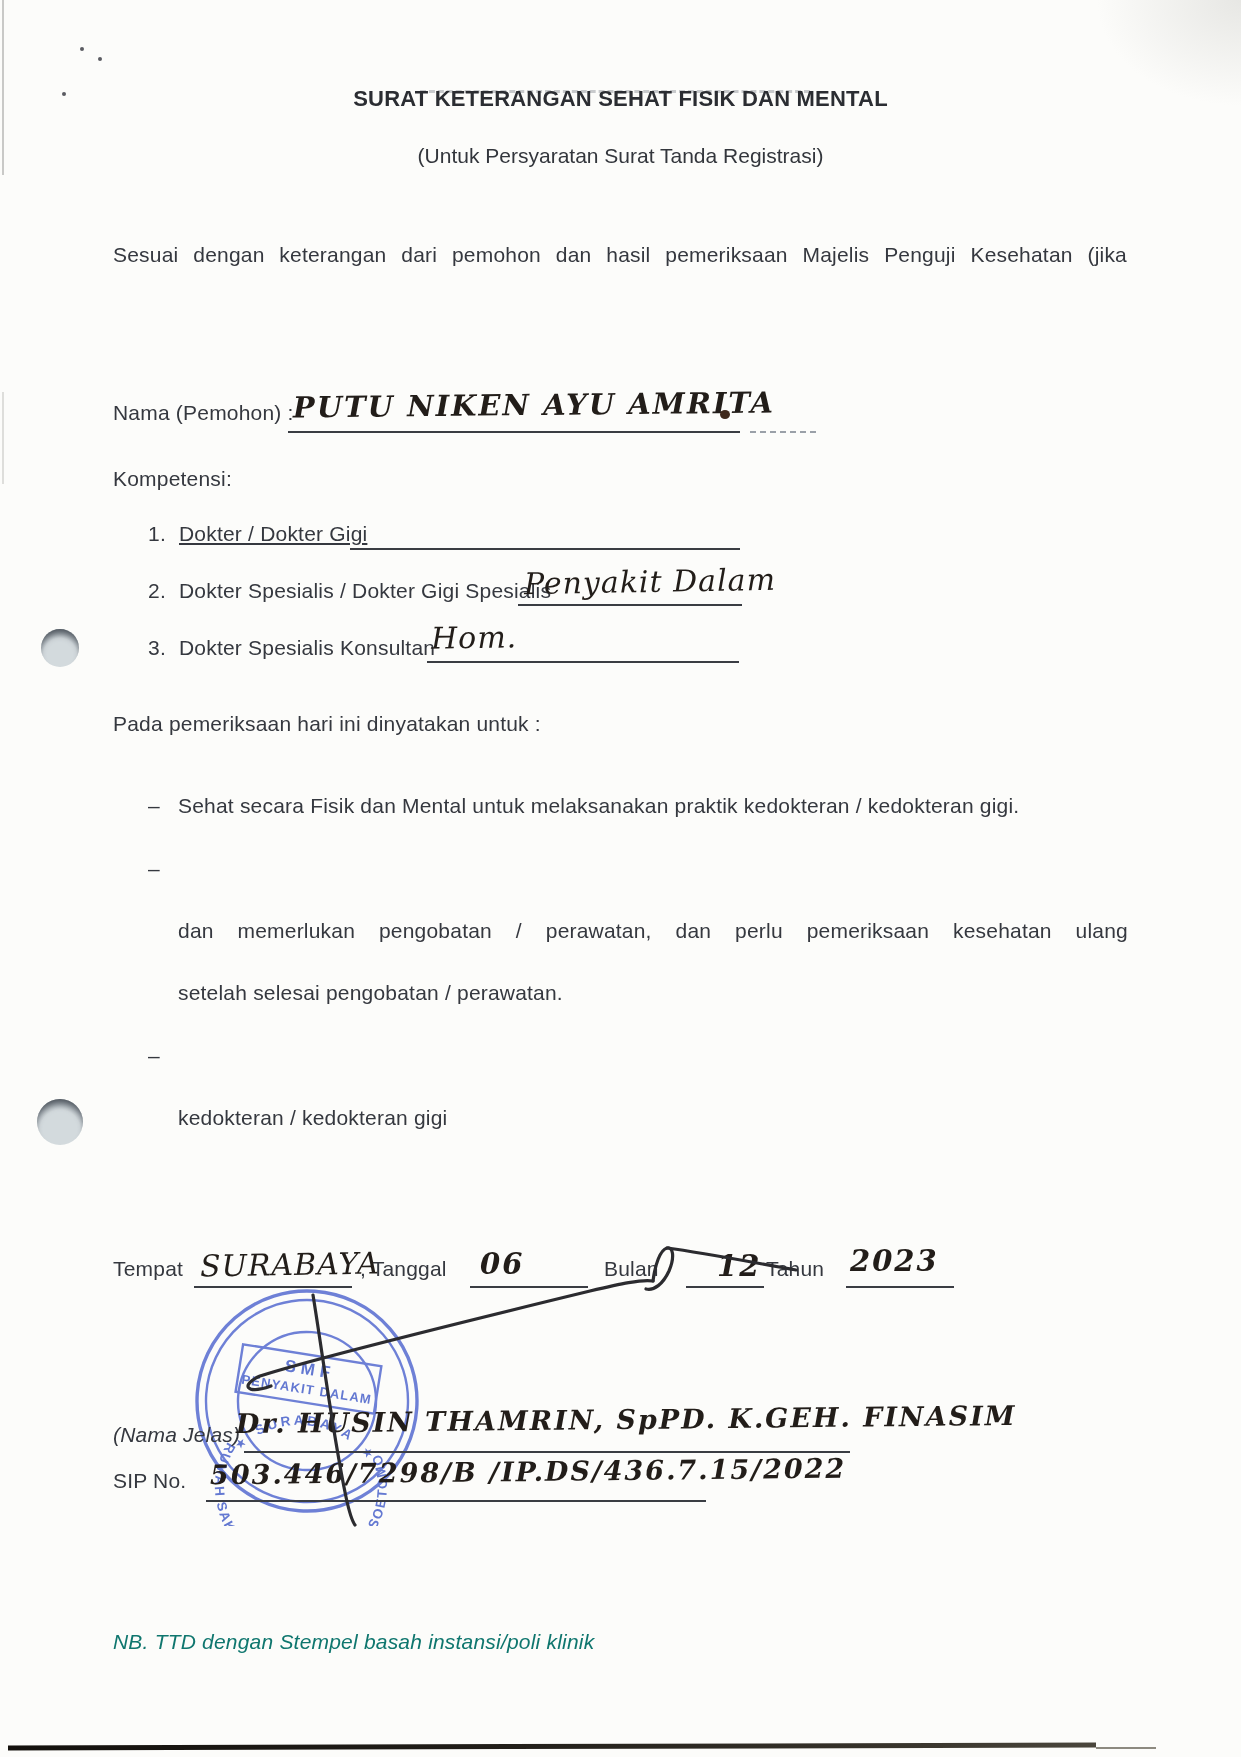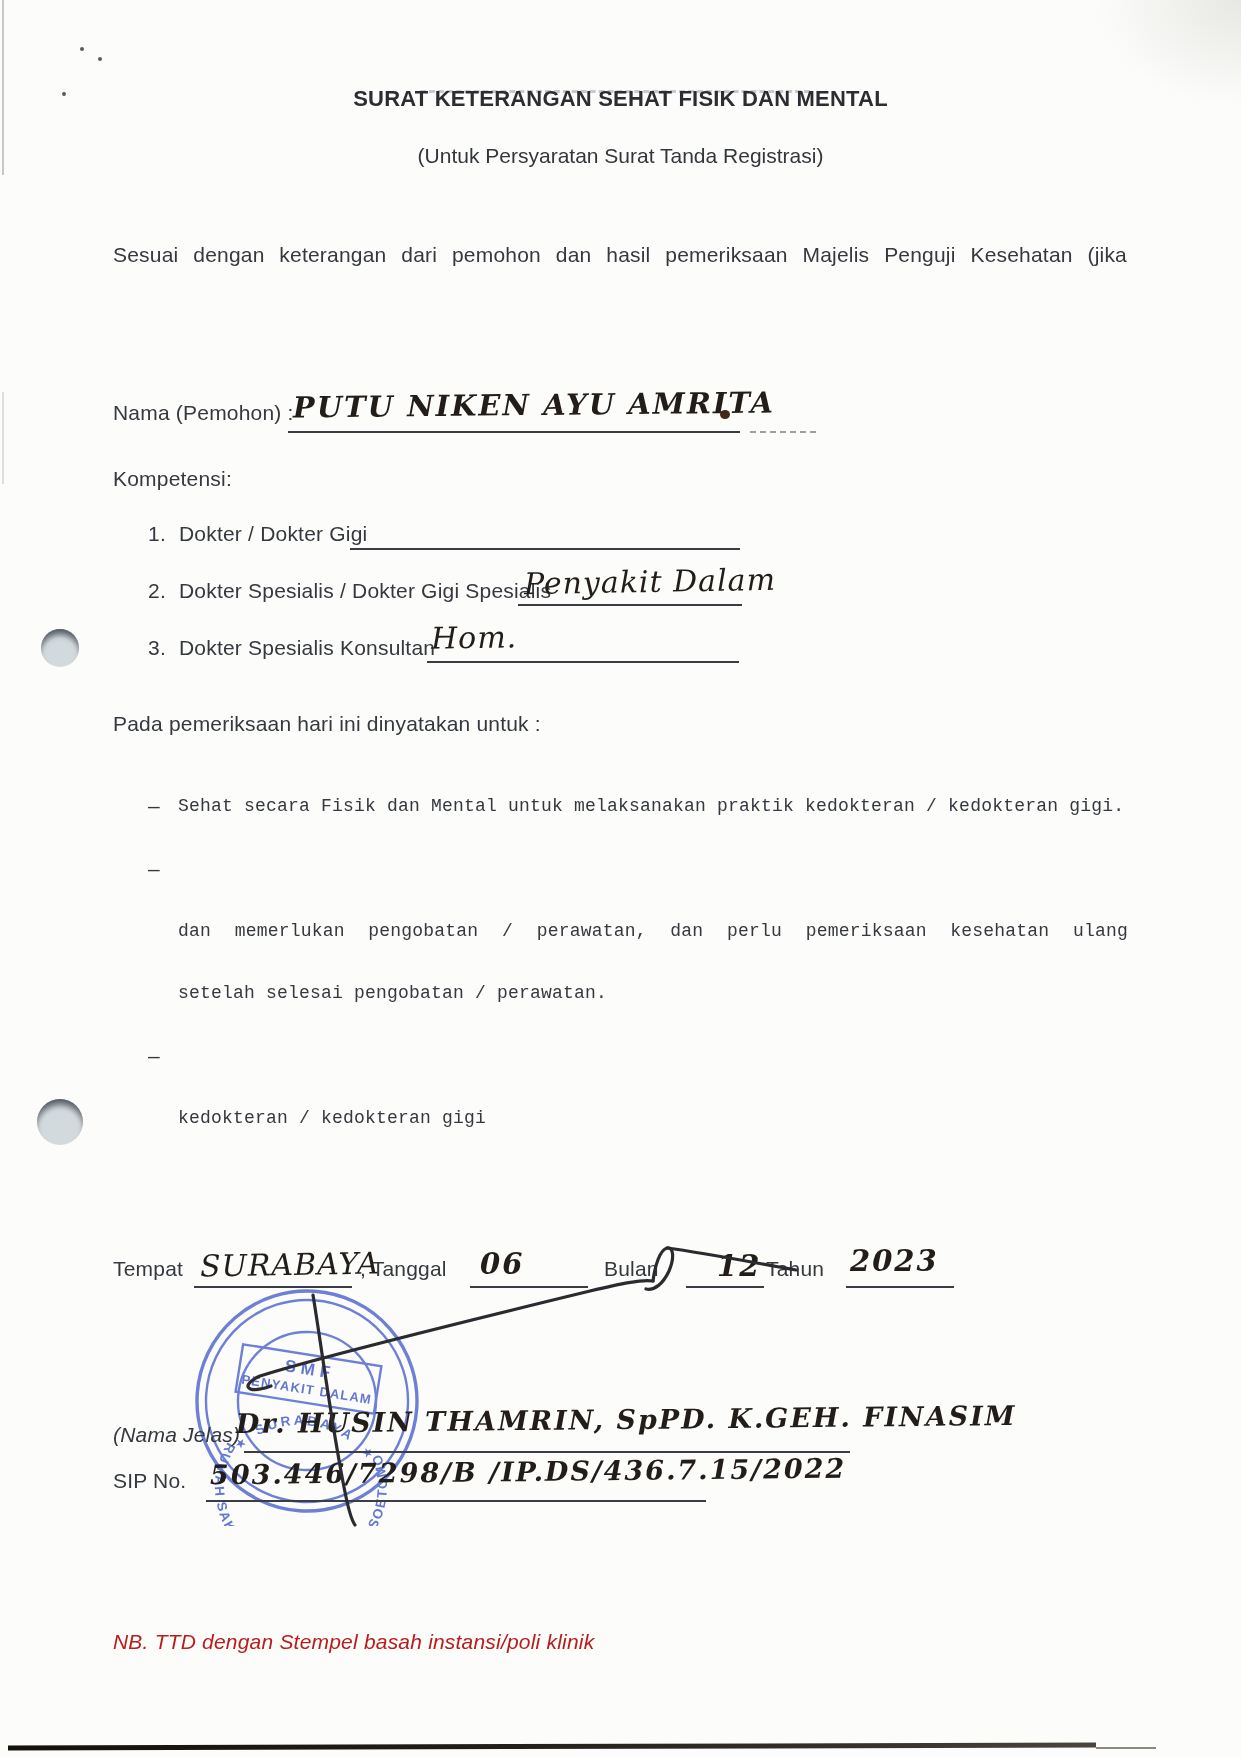--- a/index.html
+++ b/index.html
@@ -17,23 +17,23 @@
   .just{text-align:justify;text-align-last:justify;}
   .blank{height:2px;background:#3a3d43;}
   .blank-dash{height:0;border-top:2px dashed #9aa0a8;}
   .hand{position:absolute;font-family:"DejaVu Serif",serif;font-style:italic;color:#221d19;white-space:nowrap;z-index:7;}
   .hand-caps{font-size:29px;font-weight:600;letter-spacing:2px;transform:rotate(-.6deg);}
   .hand-script{font-size:30px;font-weight:500;letter-spacing:1px;transform:rotate(-1deg);}
   .hand-num{font-size:29px;font-weight:600;letter-spacing:2px;}
   .k-row{font-size:21px;letter-spacing:.2px;white-space:nowrap;}
   .k-num{display:inline-block;width:31px;}
   .bullet-marker{font-size:21px;}
-  .b-line{font-size:18px;letter-spacing:.2px;line-height:24px;width:950px;font-family:Liberation Mono, monospace;}
+  .b-line{font-size:21px;letter-spacing:.2px;line-height:24px;width:950px;}
   .ink-dot{width:10px;height:9px;border-radius:50%;background:#40291b;z-index:8;}
-  .note{font-size:21px;font-style:italic;color:#b91c1c;letter-spacing:.2px;}
+  .note{font-size:21px;font-style:italic;color:#0f766e;letter-spacing:.2px;}
   .hole{border-radius:50%;background:radial-gradient(circle at 50% 68%,#d3dadd 0 52%,#aab2b8 74%,#767e86 100%);box-shadow:inset 0 7px 7px -3px #4e555d;z-index:9;}
   .corner-shade{right:0;top:0;width:150px;height:110px;background:radial-gradient(ellipse at 100% 0%,#e7e7e4 0%,rgba(252,252,250,0) 68%);}
   .scan-bar{left:8px;top:1744px;width:1088px;height:5px;background:linear-gradient(90deg,#14110d 0%,#1f1c17 40%,#353129 78%,#4a463c 100%);transform:rotate(-.15deg);z-index:10;}
   .scan-bar2{left:1096px;top:1747px;width:60px;height:2px;background:#8d8a80;z-index:10;}
   .edge-line{left:2px;width:2px;background:#c9c9c7;}
   .speck{width:4px;height:4px;border-radius:50%;background:#5a5b61;}
   .stamp-svg{left:185px;top:1281px;z-index:4;}
   .sig-svg{left:150px;top:1235px;z-index:8;}
 </style>
 </head>
@@ -61,21 +61,21 @@
   </div>
 
   <div class="abs printed" style="left:113px;top:401px;">Nama (Pemohon) :</div>
   <div class="hand hand-caps" style="left:293px;top:388px;">PUTU NIKEN AYU AMRITA</div>
   <div class="abs blank" style="left:288px;top:431px;width:452px;"></div>
   <div class="abs blank-dash" style="left:750px;top:431px;width:66px;"></div>
   <div class="abs ink-dot" style="left:720px;top:410px;"></div>
 
   <div class="abs printed" style="left:113px;top:467px;">Kompetensi:</div>
 
-  <div class="abs k-row" style="left:148px;top:522px;">
+  <div class="abs k-row" style="left:148px;top:522px;text-decoration:underline;">
     <span class="k-num">1.</span><span>Dokter / Dokter Gigi</span>
   </div>
   <div class="abs blank" style="left:350px;top:548px;width:390px;"></div>
 
   <div class="abs k-row" style="left:148px;top:579px;">
     <span class="k-num">2.</span><span>Dokter Spesialis / Dokter Gigi Spesialis</span>
   </div>
   <div class="hand hand-script" style="left:524px;top:564px;">Penyakit Dalam</div>
   <div class="abs blank" style="left:518px;top:604px;width:224px;"></div>
 

